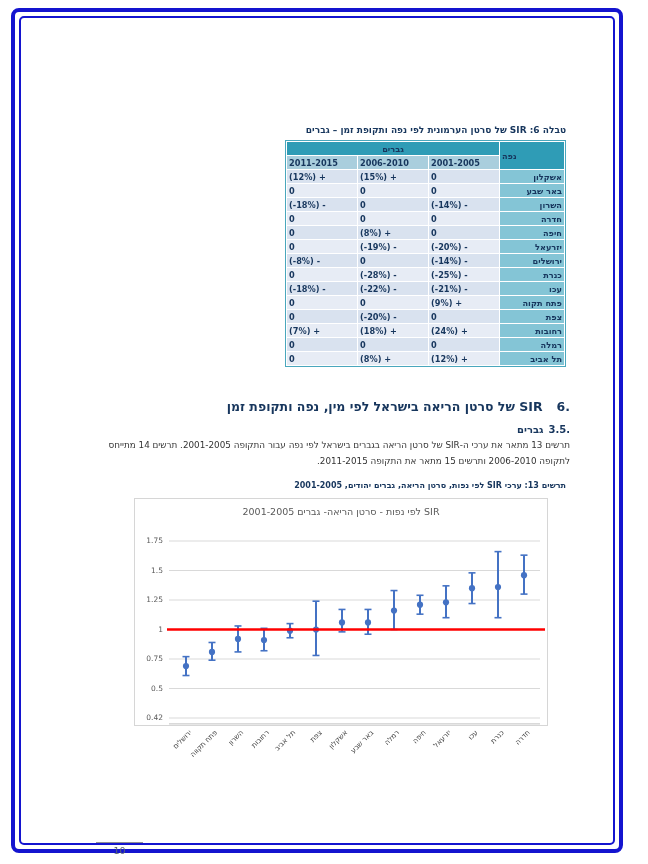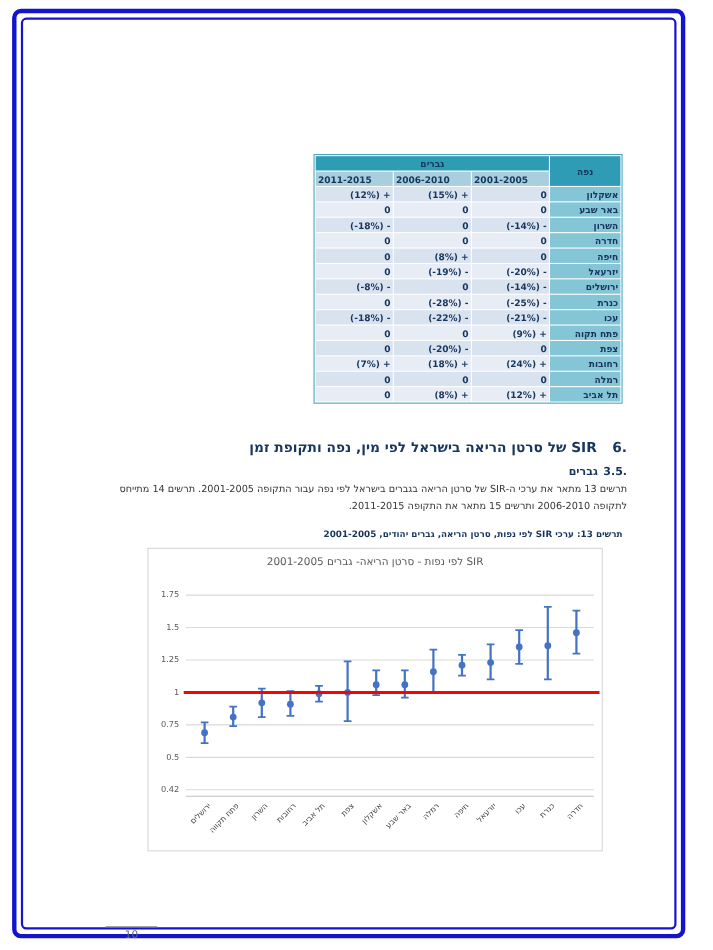--- a/index.html
+++ b/index.html
@@ -30,24 +30,24 @@
   }
   
   table.sir-table {
     position:absolute; left:285px; top:140px; width:281px;
     border-collapse:separate; border-spacing:1px; background:#ffffff;
     border:1px solid #4aa7bd; table-layout:fixed;
   }
   table.sir-table th, table.sir-table td {
     font-size:8.2px; font-weight:bold; color:#17365D; padding:1px 2px; height:13px;
   }
-  .th-district-head { background:#2f9cb6; color:#ffffff; width:64px; text-align:center; padding-right:5px; font-size:8.5px; }
+  .th-district-head { background:#2f9cb6; color:#ffffff; width:64px; text-align:left; padding-right:5px; font-size:8.5px; }
   .th-group { background:#2f9cb6; color:#123a52; text-align:center; font-size:8.5px; }
   .th-period { background:#a9cedd; text-align:left; }
-  td.val { text-align:right; direction:ltr; }
+  td.val { text-align:left; direction:ltr; }
   th.dist { background:#84c5d6; text-align:right; padding-right:5px; }
   tbody tr:nth-child(odd) td { background:#d9e2ef; }
   tbody tr:nth-child(even) td { background:#e7ecf5; }
   
   .sec-h {
     position:absolute; right:78px; top:399px; direction:rtl; display:flex; gap:14px;
     font-size:12.5px; font-weight:bold; color:#17365D;
   }
   .sub-h {
     position:absolute; right:78px; top:424px; direction:rtl; display:flex; gap:5px;
@@ -56,21 +56,21 @@
   .para {
     position:absolute; right:78px; top:438px; width:494px; direction:rtl;
     text-align:right; font-size:8.8px; line-height:15.5px; color:#333333;
   }
   .fig-caption {
     position:absolute; top:481px; right:82px; direction:rtl;
     font-size:8px; font-weight:bold; color:#17365D;text-align:center;
   }
   
   .chart {
-    position:absolute; left:134px; top:498px; width:414px; height:276px;
+    position:absolute; left:134px; top:498px; width:414px; height:228px;
     background:#ffffff; border:1px solid #d6d6d6;
   }
   .chart-title {
     position:absolute; top:7px; left:0; right:0; text-align:center; direction:rtl;
     font-size:9.5px; color:#595959;
   }
   .chart svg { position:absolute; left:0; top:0; }
   .ylab { position:absolute; left:2px; width:26px; text-align:right; font-size:7.5px; color:#595959; }
   .xlab {
     position:absolute; white-space:nowrap; direction:rtl; font-size:7.2px; color:#3f3f3f;
@@ -82,20 +82,21 @@
 </style>
 </head>
 <body>
 
 <div class="page">
 
   <div class="frame-outer"></div>
   <div class="frame-inner"></div>
 
 
+  <div class="tbl-caption">טבלה 6: SIR של סרטן הערמונית לפי נפה ותקופת זמן – גברים</div>
 
   <table class="sir-table" dir="rtl">
     <thead>
       <tr>
         <th class="th-district-head" rowspan="2">נפה</th>
         <th class="th-group" colspan="3">גברים</th>
       </tr>
       <tr id="period-row">
           <th class="th-period" dir="ltr">2001-2005</th>
           <th class="th-period" dir="ltr">2006-2010</th>

